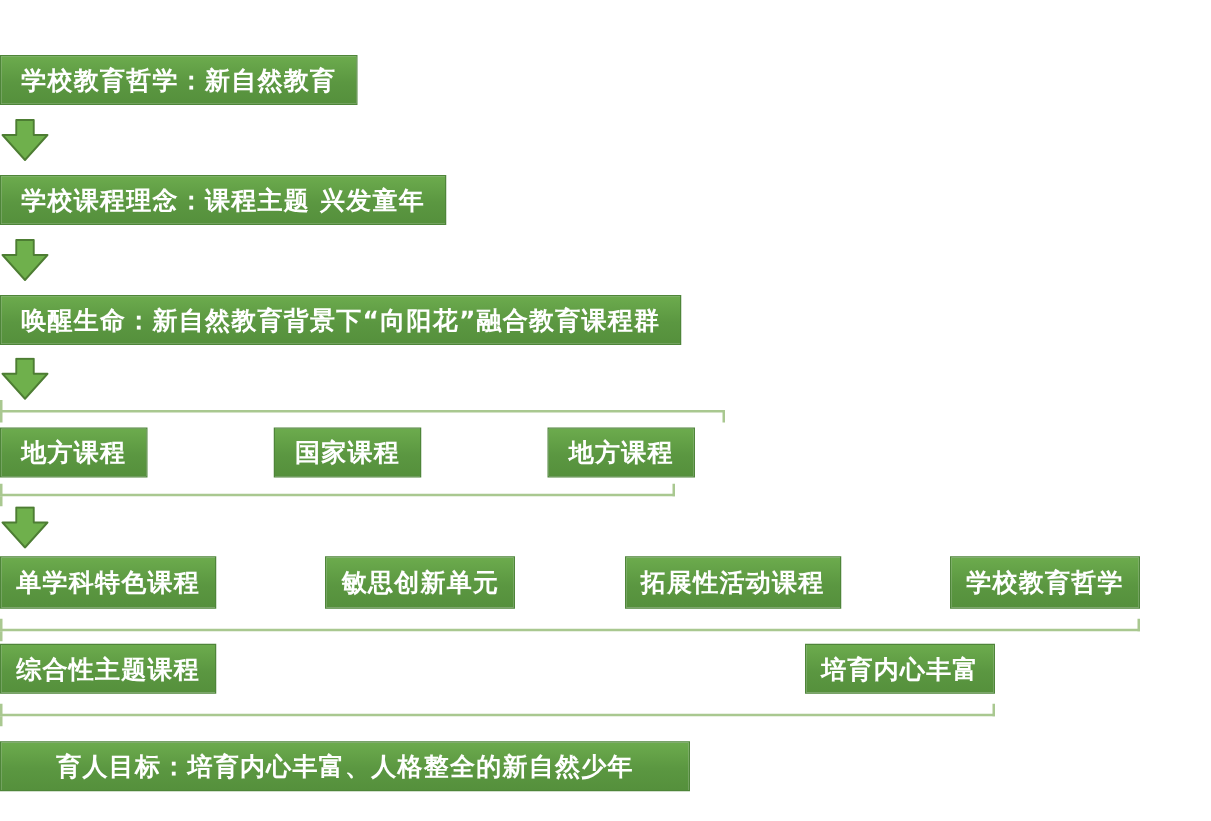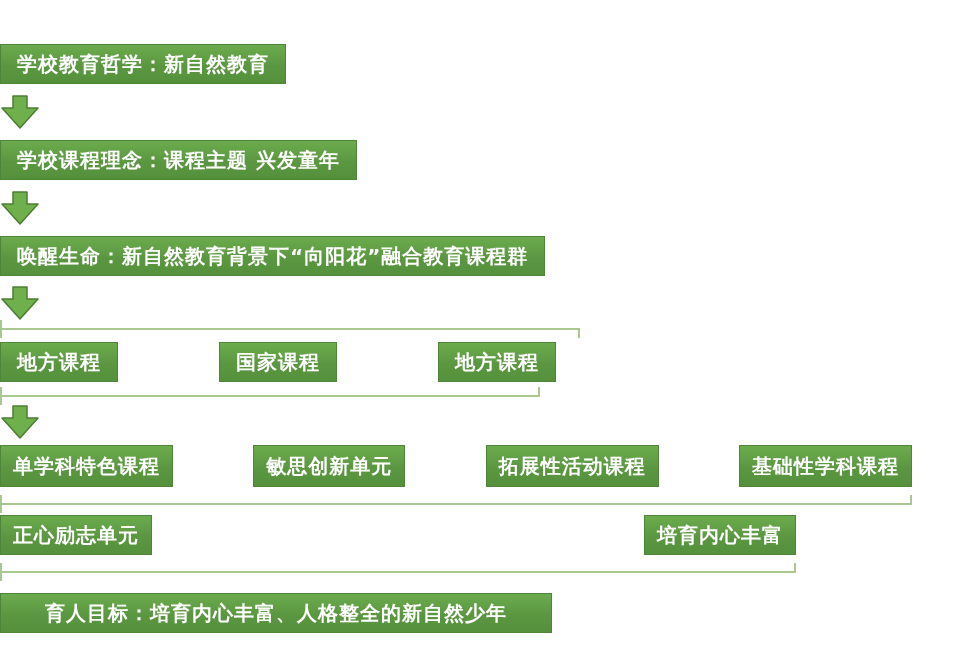--- a/index.html
+++ b/index.html
@@ -109,28 +109,28 @@
   <div class="stem"></div>
 
   <svg class="arrow-icon arrow-b" width="40" height="34" viewBox="0 0 40 34">
     <path d="M13 1 h14 v12 h11 L20 33 L2 13 h11 z" fill="#6fb04c" stroke="#4d7d33" stroke-width="1.5" stroke-linejoin="round"></path>
   </svg>
 
   <div class="row row5">
     <div class="gbox">单学科特色课程</div>
     <div class="gbox">敏思创新单元</div>
     <div class="gbox">拓展性活动课程</div>
-    <div class="gbox">基础性学科课程</div>
+    <div class="gbox">学校教育哲学</div>
   </div>
 
   <div class="bracket bracket-bottom mt8" style="width:912px"></div>
   <div class="stem"></div>
 
   <div class="row row4">
-    <div class="gbox">正心励志单元</div>
+    <div class="gbox">综合性主题课程</div>
     <div class="gbox">培育内心丰富</div>
   </div>
 
   <div class="bracket bracket-bottom mt8" style="width:796px"></div>
   <div class="stem"></div>
 
   <div class="gbox goal">育人目标：培育内心丰富、人格整全的新自然少年</div>
 
 </div>
 

